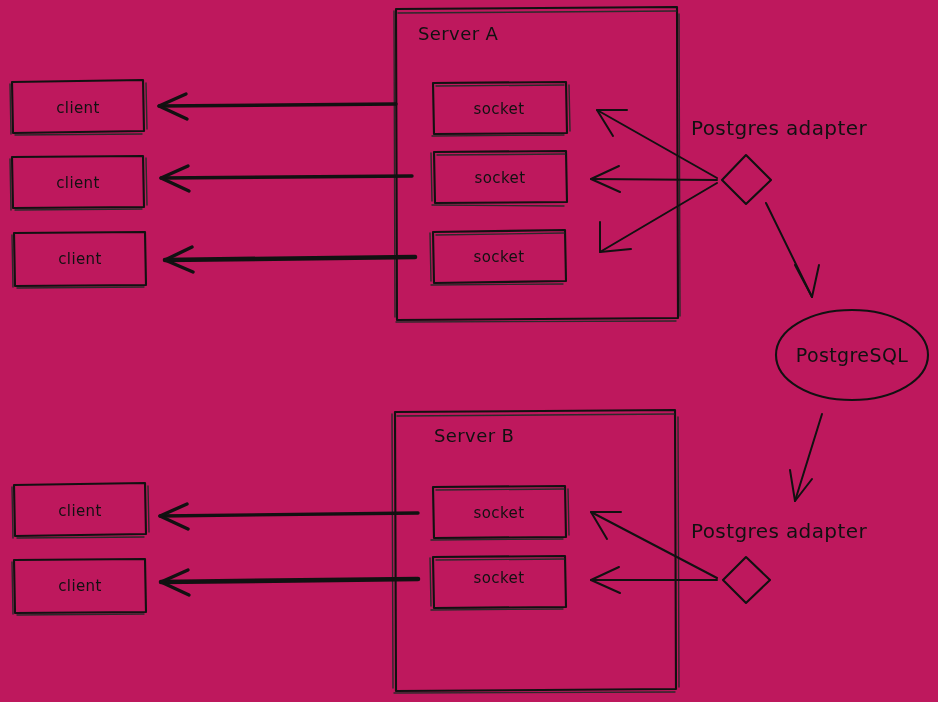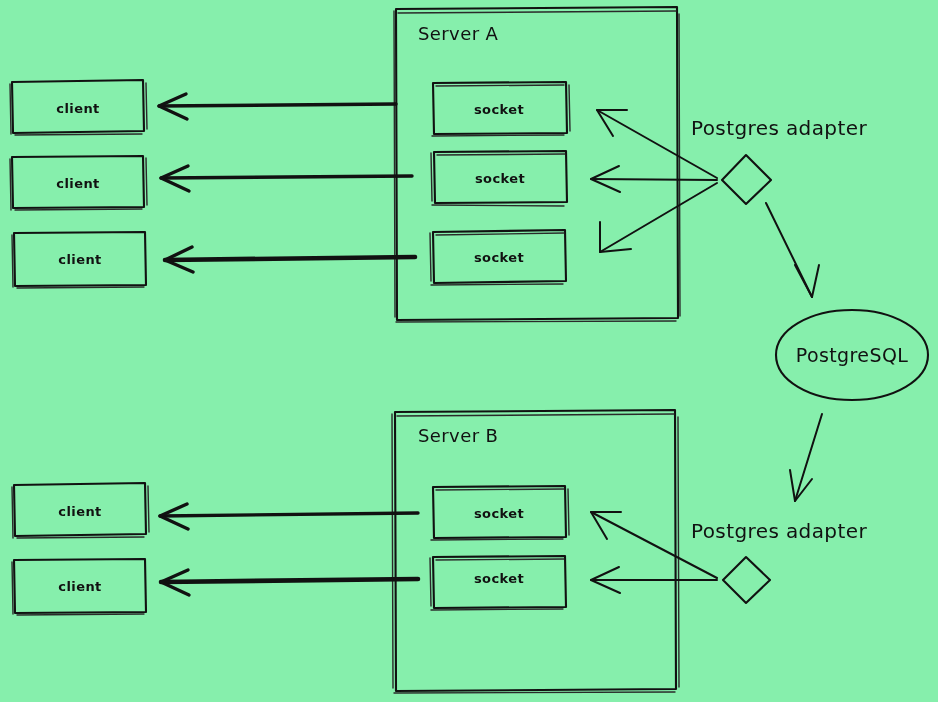--- a/index.html
+++ b/index.html
@@ -11,39 +11,38 @@
   body {
     width: 938px;
     height: 702px;
     overflow: hidden;
     font-family: "DejaVu Sans", sans-serif;
   }
   #canvas {
     position: relative;
     width: 938px;
     height: 702px;
-    background: #86efac;
+    background: #be185d;
   }
   #sketch {
     position: absolute;
     top: 0; left: 0;
     width: 938px;
     height: 702px;
   }
   .lbl {
     position: absolute;
     font-family: "DejaVu Sans", sans-serif;
     color: #111111;
     white-space: nowrap;
     transform: translate(-50%, -50%);
     letter-spacing: 0.4px;
   }
   .lbl-box {
-    font-size: 13px;
-    font-weight: bold;
+    font-size: 15px;
   }
   .lbl-server {
     font-size: 18px;
     transform: translate(0, -50%);
   }
   .lbl-adapter {
     font-size: 20px;
   }
   .lbl-db {
     font-size: 19px;
@@ -198,21 +197,21 @@
   <div class="lbl lbl-box" style="left:499px; top:257px;">socket</div>
 
   <div class="lbl lbl-box" style="left:78px; top:108px;">client</div>
   <div class="lbl lbl-box" style="left:78px; top:183px;">client</div>
   <div class="lbl lbl-box" style="left:80px; top:259px;">client</div>
 
   <div class="lbl lbl-adapter" style="left:779px; top:128px;">Postgres adapter</div>
 
   <div class="lbl lbl-db" style="left:852px; top:355px;">PostgreSQL</div>
 
-  <div class="lbl lbl-server" style="left:418px; top:435px;">Server B</div>
+  <div class="lbl lbl-server" style="left:434px; top:435px;">Server B</div>
 
   <div class="lbl lbl-box" style="left:499px; top:513px;">socket</div>
   <div class="lbl lbl-box" style="left:499px; top:578px;">socket</div>
 
   <div class="lbl lbl-box" style="left:80px; top:511px;">client</div>
   <div class="lbl lbl-box" style="left:80px; top:586px;">client</div>
 
   <div class="lbl lbl-adapter" style="left:779px; top:531px;">Postgres adapter</div>
 
 </div>

